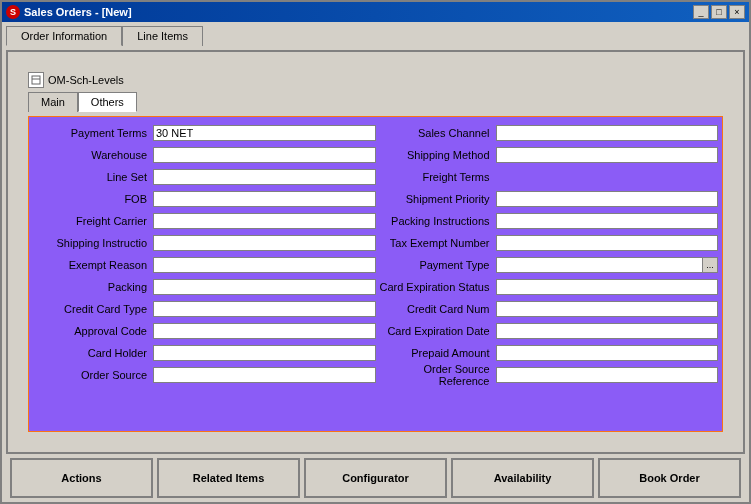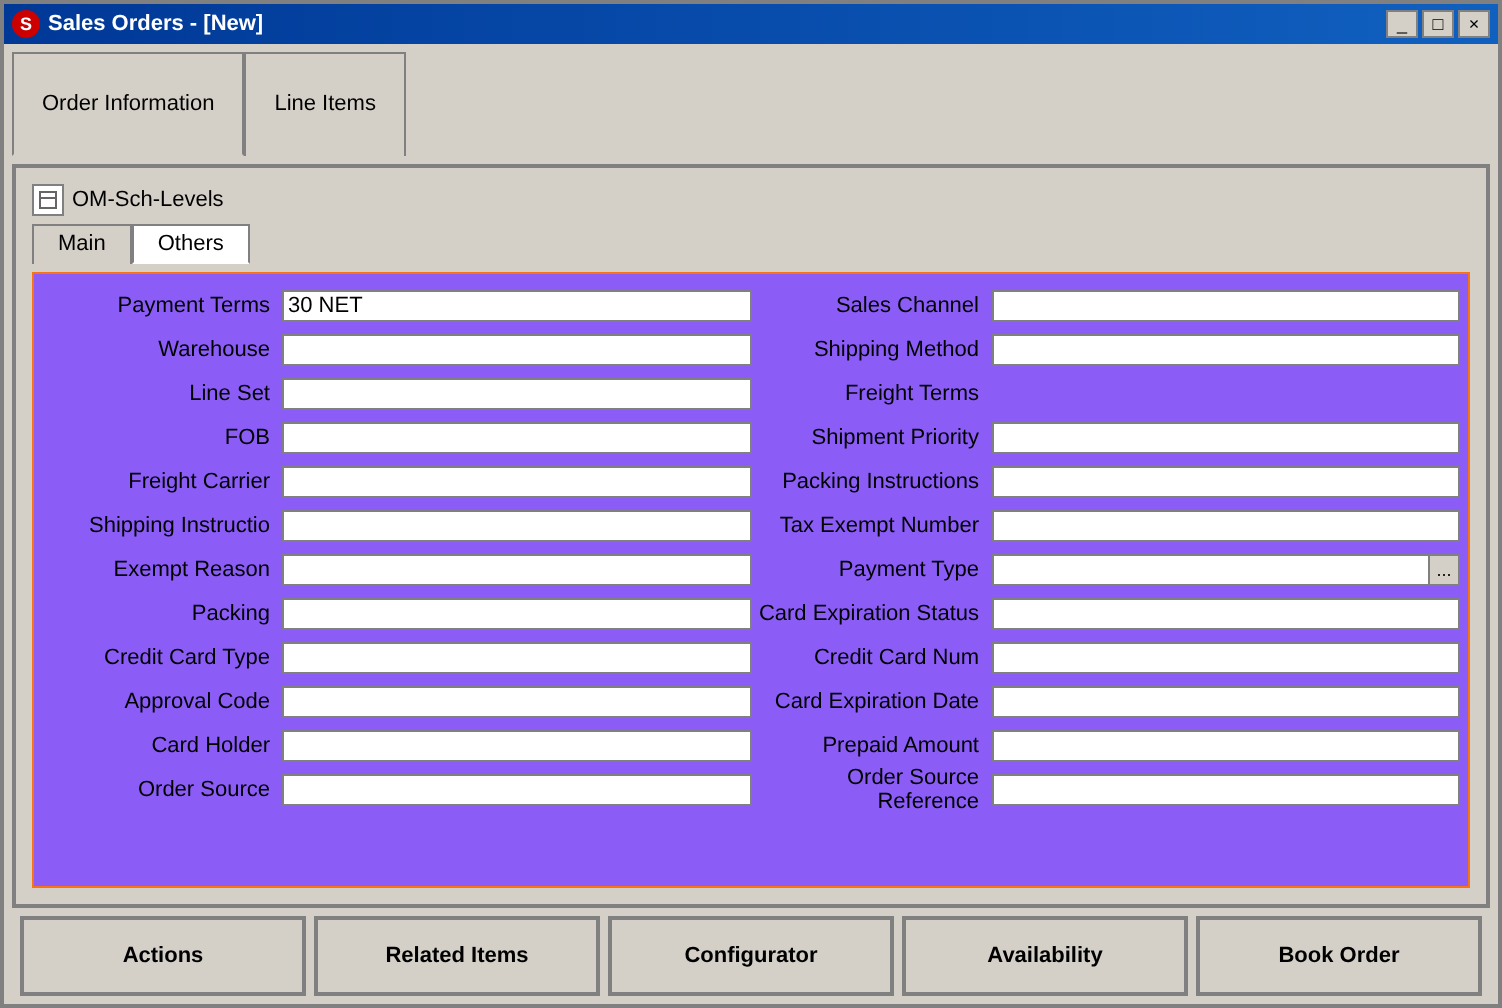--- a/index.html
+++ b/index.html
@@ -71,40 +71,40 @@
       display: flex;
       flex-direction: column;
       padding: 4px;
     }
     .top-tabs {
       display: flex;
       gap: 0;
       margin-bottom: 4px;
     }
     .top-tab {
-      padding: 19px 14px;
+      padding: 3px 14px;
       border: 1px solid #808080;
       border-bottom: none;
       background: #d4d0c8;
       cursor: pointer;
       font-size: 11px;
     }
     .top-tab.active {
       background: #d4d0c8;
       font-weight: normal;
       border-bottom: 1px solid #d4d0c8;
       z-index: 1;
     }
     .form-container {
       border: 2px solid #808080;
       background: #d4d0c8;
       flex: 1;
       display: flex;
       flex-direction: column;
-      padding: 8px;
+      padding: 20px;
     }
     .breadcrumb-bar {
       display: flex;
       align-items: center;
       gap: 4px;
       margin-bottom: 4px;
     }
     .breadcrumb-icon {
       width: 16px;
       height: 16px;

